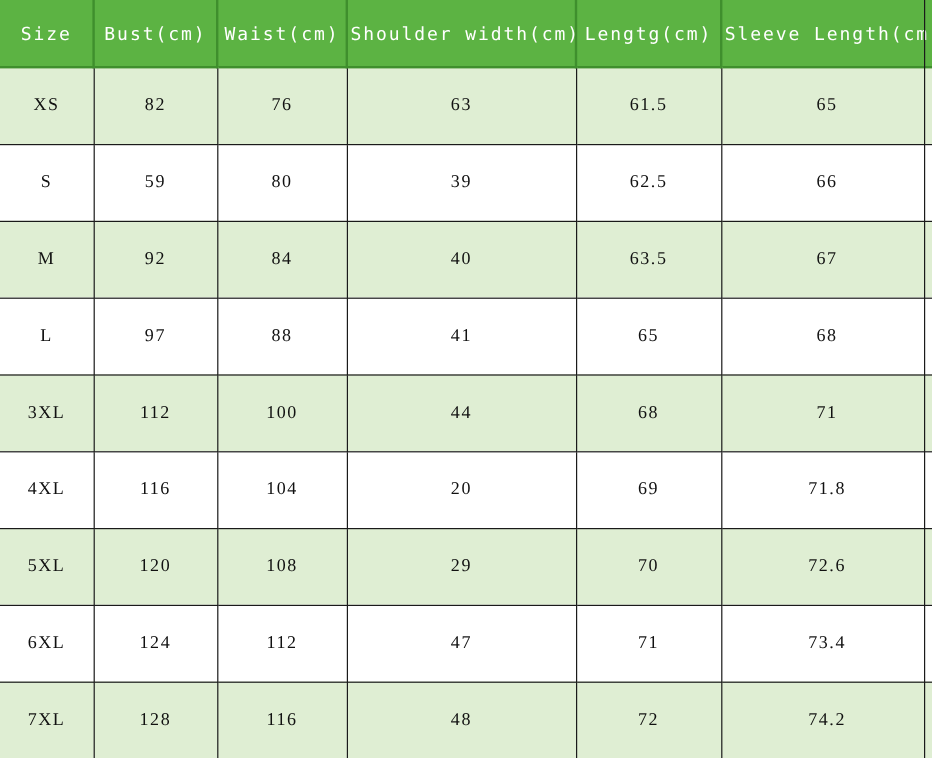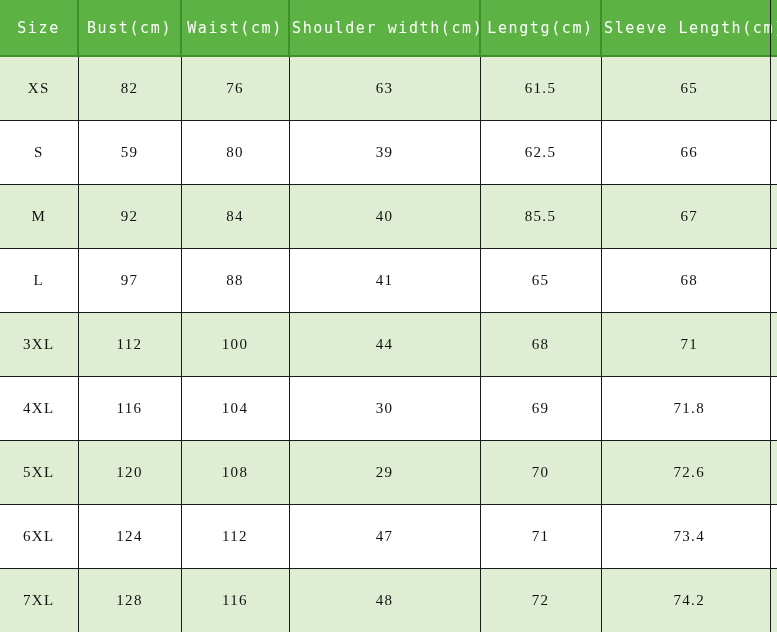--- a/index.html
+++ b/index.html
@@ -124,21 +124,21 @@
           <td>80</td>
           <td>39</td>
           <td>62.5</td>
           <td>66</td>
         </tr>
         <tr class="tinted">
           <td>M</td>
           <td>92</td>
           <td>84</td>
           <td>40</td>
-          <td>85.5</td>
+          <td>63.5</td>
           <td>67</td>
         </tr>
         <tr>
           <td>L</td>
           <td>97</td>
           <td>88</td>
           <td>41</td>
           <td>65</td>
           <td>68</td>
         </tr>
@@ -147,21 +147,21 @@
           <td>112</td>
           <td>100</td>
           <td>44</td>
           <td>68</td>
           <td>71</td>
         </tr>
         <tr>
           <td>4XL</td>
           <td>116</td>
           <td>104</td>
-          <td>30</td>
+          <td>20</td>
           <td>69</td>
           <td>71.8</td>
         </tr>
         <tr class="tinted">
           <td>5XL</td>
           <td>120</td>
           <td>108</td>
           <td>29</td>
           <td>70</td>
           <td>72.6</td>

